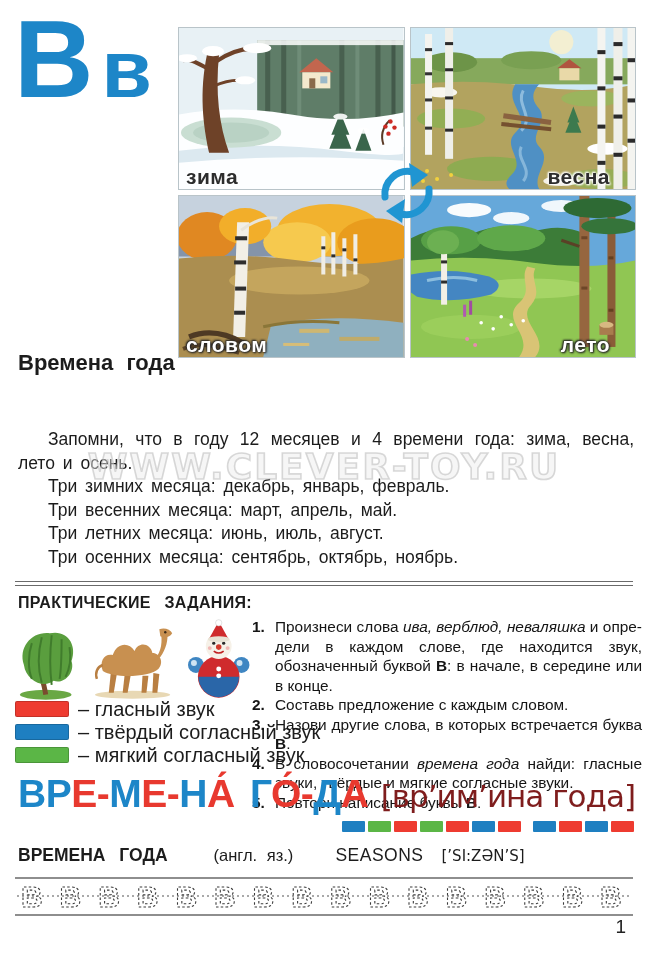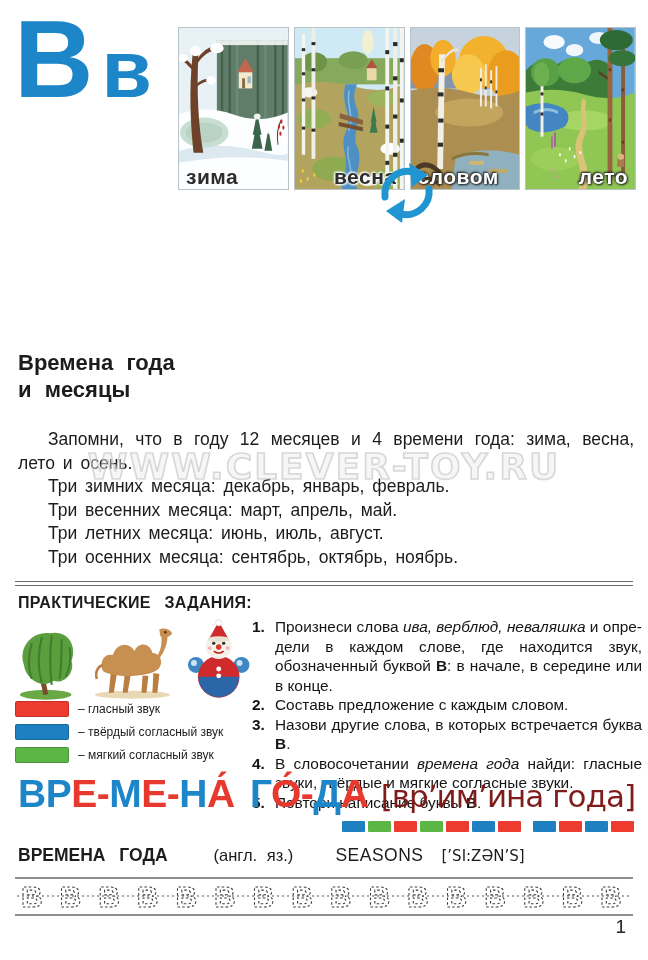--- a/index.html
+++ b/index.html
@@ -8,25 +8,25 @@
     background:#ffffff;color:#1c1c1c;
     font-family:"Liberation Sans","DejaVu Sans",sans-serif;
   }
   
   .big-letters{position:absolute;left:14px;top:4px;display:flex;align-items:baseline;gap:8px;}
   .big-upper{font-size:110px;font-weight:bold;line-height:1;}
   .big-lower{font-size:82px;font-weight:bold;line-height:1;}
 
   
   .seasons-grid{position:absolute;left:179px;top:28px;width:456px;height:329px;
-    display:grid;grid-template-columns:1fr 1fr 1fr 1fr;grid-template-rows:1fr 1fr;gap:7px;}
+    display:grid;grid-template-columns:1fr 1fr;grid-template-rows:1fr 1fr;gap:7px;}
   .season-cell{position:relative;overflow:hidden;outline:1px solid #b9c4c9;}
   .season-cell svg{width:100%;height:100%;display:block;}
   .season-label{position:absolute;bottom:2px;font-weight:bold;font-size:21px;letter-spacing:.5px;line-height:1;}
-  .label-left{left:7px;} .label-right{right:7px;}
+  .label-left{left:7px;} .label-right{right:25px;}
   .label-dark{color:#2d2d2d;text-shadow:0 0 3px #fff,0 0 3px #fff,1px 1px 2px #fff,-1px -1px 2px #fff;}
   .label-light{color:#fff;text-shadow:0 0 3px #2a2a2a,1px 1px 2px #222,-1px -1px 2px #222;}
   .cycle-icon{position:absolute;left:50%;top:50%;transform:translate(-50%,-50%);width:64px;height:64px;}
   .cycle-icon svg{width:100%;height:100%;display:block;}
 
   .heading{position:absolute;left:18px;top:350px;font-size:22px;font-weight:bold;line-height:1.22;word-spacing:7px;}
 
   .intro{position:absolute;left:18px;top:428px;width:616px;font-size:17.5px;line-height:23.5px;text-align:justify;word-spacing:3px;}
   .intro p{margin:0;text-indent:30px;}
 
@@ -37,21 +37,21 @@
 
   .divider{position:absolute;left:15px;top:581px;width:618px;height:3px;
     border-top:1.5px solid #6a6a6a;border-bottom:1.5px solid #6a6a6a;}
 
   .practice-title{position:absolute;left:18px;top:594px;font-size:16px;font-weight:bold;word-spacing:9px;letter-spacing:.3px;}
 
   .practice-images{position:absolute;left:16px;top:617px;width:234px;height:84px;
     display:flex;align-items:flex-end;gap:6px;}
   .practice-images svg{display:block;}
 
-  .legend{position:absolute;left:15px;top:701px;font-size:12px;}
+  .legend{position:absolute;left:15px;top:701px;font-size:20px;}
   .legend-row{display:flex;align-items:center;gap:9px;margin-bottom:7px;height:16px;}
   .swatch{width:52px;height:14px;border-radius:2px;flex:none;border:1px solid rgba(0,0,0,.18);}
 
   .tasks{position:absolute;left:252px;top:617px;width:390px;font-size:15.4px;line-height:19.5px;color:#151515;}
   .task{position:relative;padding-left:23px;text-align:justify;}
   .tnum{position:absolute;left:0;top:0;font-weight:bold;}
   .seg-i{font-style:italic;} .seg-b{font-weight:bold;}
 
   .word-row{position:absolute;left:18px;top:772px;width:617px;display:flex;align-items:baseline;justify-content:space-between;gap:12px;}
   .big-word{font-size:39px;font-weight:bold;white-space:nowrap;word-spacing:5px;letter-spacing:-.5px;}
@@ -270,21 +270,20 @@
       <path d="M10,36 A23,23 0 0 1 38,11" fill="none" stroke="#2095d2" stroke-width="7" stroke-linecap="round"></path>
       <polygon points="34,2 53,14 37,26" fill="#2095d2"></polygon>
       <path d="M54,28 A23,23 0 0 1 26,53" fill="none" stroke="#2095d2" stroke-width="7" stroke-linecap="round"></path>
       <polygon points="30,38 11,50 27,62" fill="#2095d2"></polygon>
     </svg>
   </div>
 </div>
 
 <div class="heading">
   <div>Времена года</div>
-  <div>и месяцы</div>
 </div>
 
 <div class="intro">
   <p>Запомни, что в году 12 месяцев и 4 времени года: зима, весна, лето и осень.</p>
   <p>Три зимних месяца: декабрь, январь, февраль.</p>
   <p>Три весенних месяца: март, апрель, май.</p>
   <p>Три летних месяца: июнь, июль, август.</p>
   <p>Три осенних месяца: сентябрь, октябрь, ноябрь.</p>
 </div>
 

